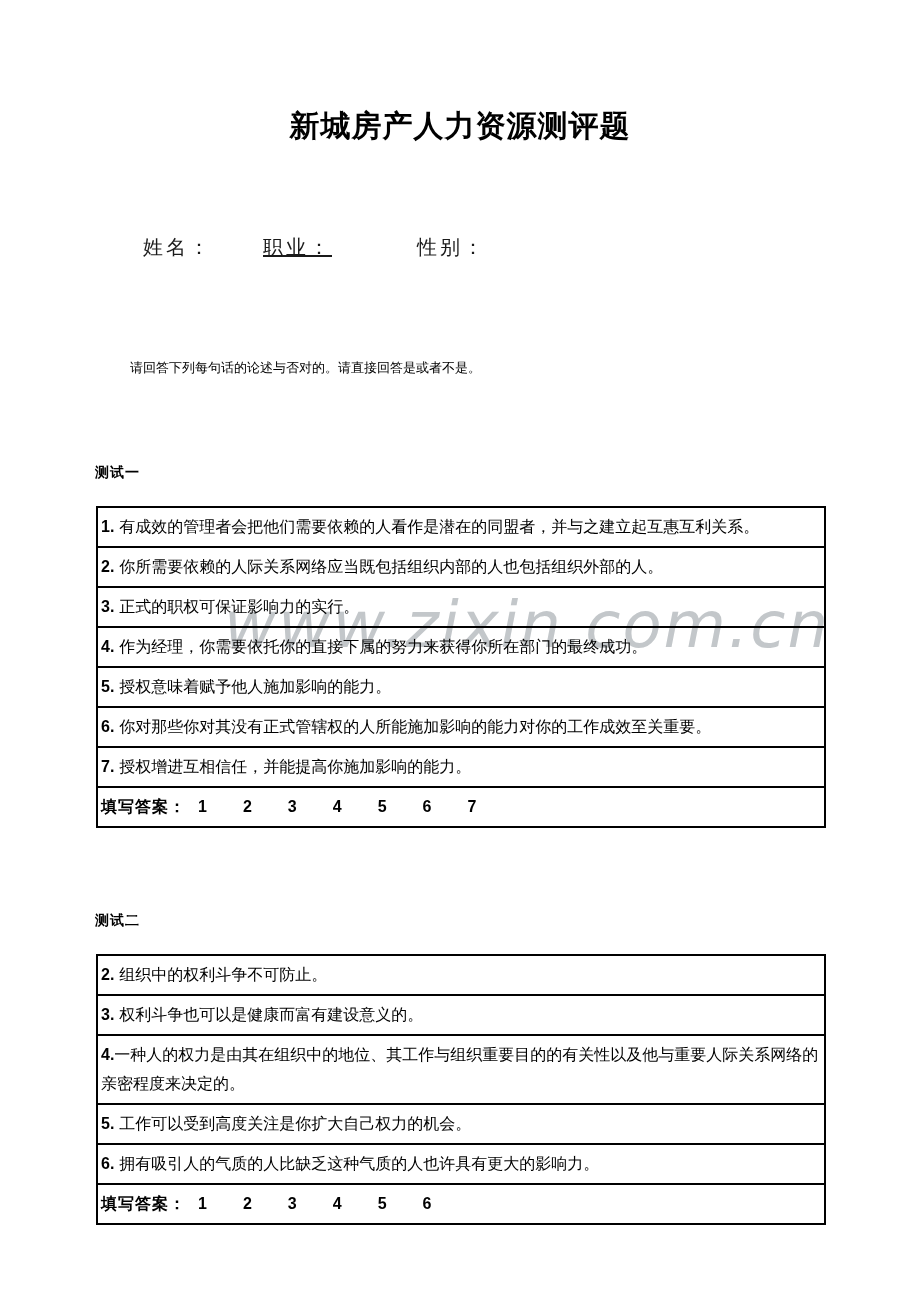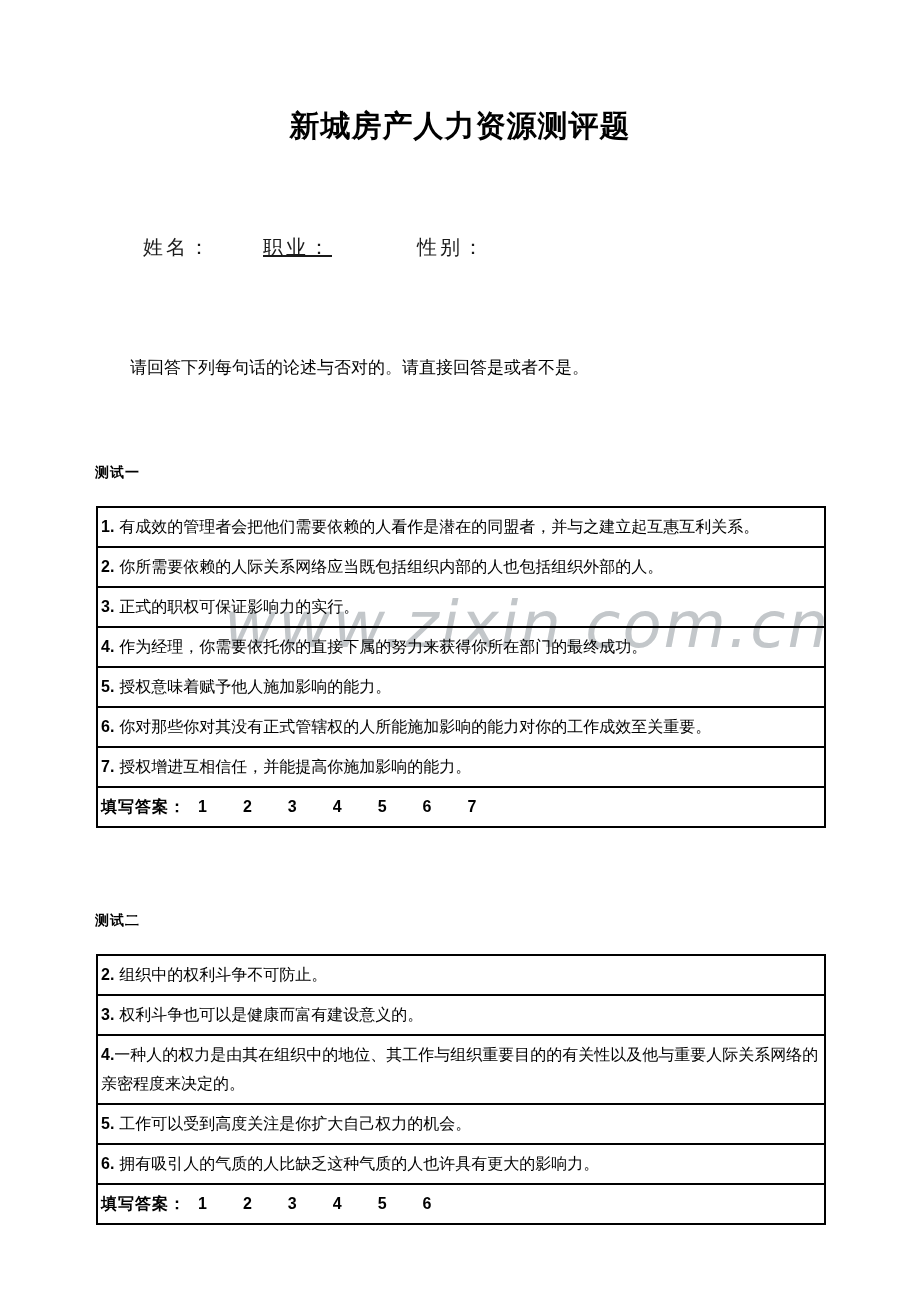--- a/index.html
+++ b/index.html
@@ -19,21 +19,21 @@
     font-size:30px; font-weight:bold; line-height:40px; letter-spacing:1px;
   }
   .fields {
     margin:88px 0 0 143px; font-size:20px; letter-spacing:3px;
     font-family:"Liberation Sans","DejaVu Sans",sans-serif; color:#1a1a1a;
   }
   .field-name   { margin-right:51px; }
   .field-job    { margin-right:85px;text-decoration:underline; }
   .instruction {
     margin:95px 0 0 96px; padding-left:34px;
-    font-size:17px; line-height:24px;
+    font-size:13px; line-height:24px;
   }
   .section-heading {
     margin:84px 0 0 95px;
     font-family:"Liberation Sans","DejaVu Sans",sans-serif;
     font-size:14px; font-weight:bold; letter-spacing:1px;
   }
   .section-heading.second { }
   table.qtable {
     margin:24px 0 0 96px; width:730px;
     border-collapse:collapse; table-layout:fixed;

